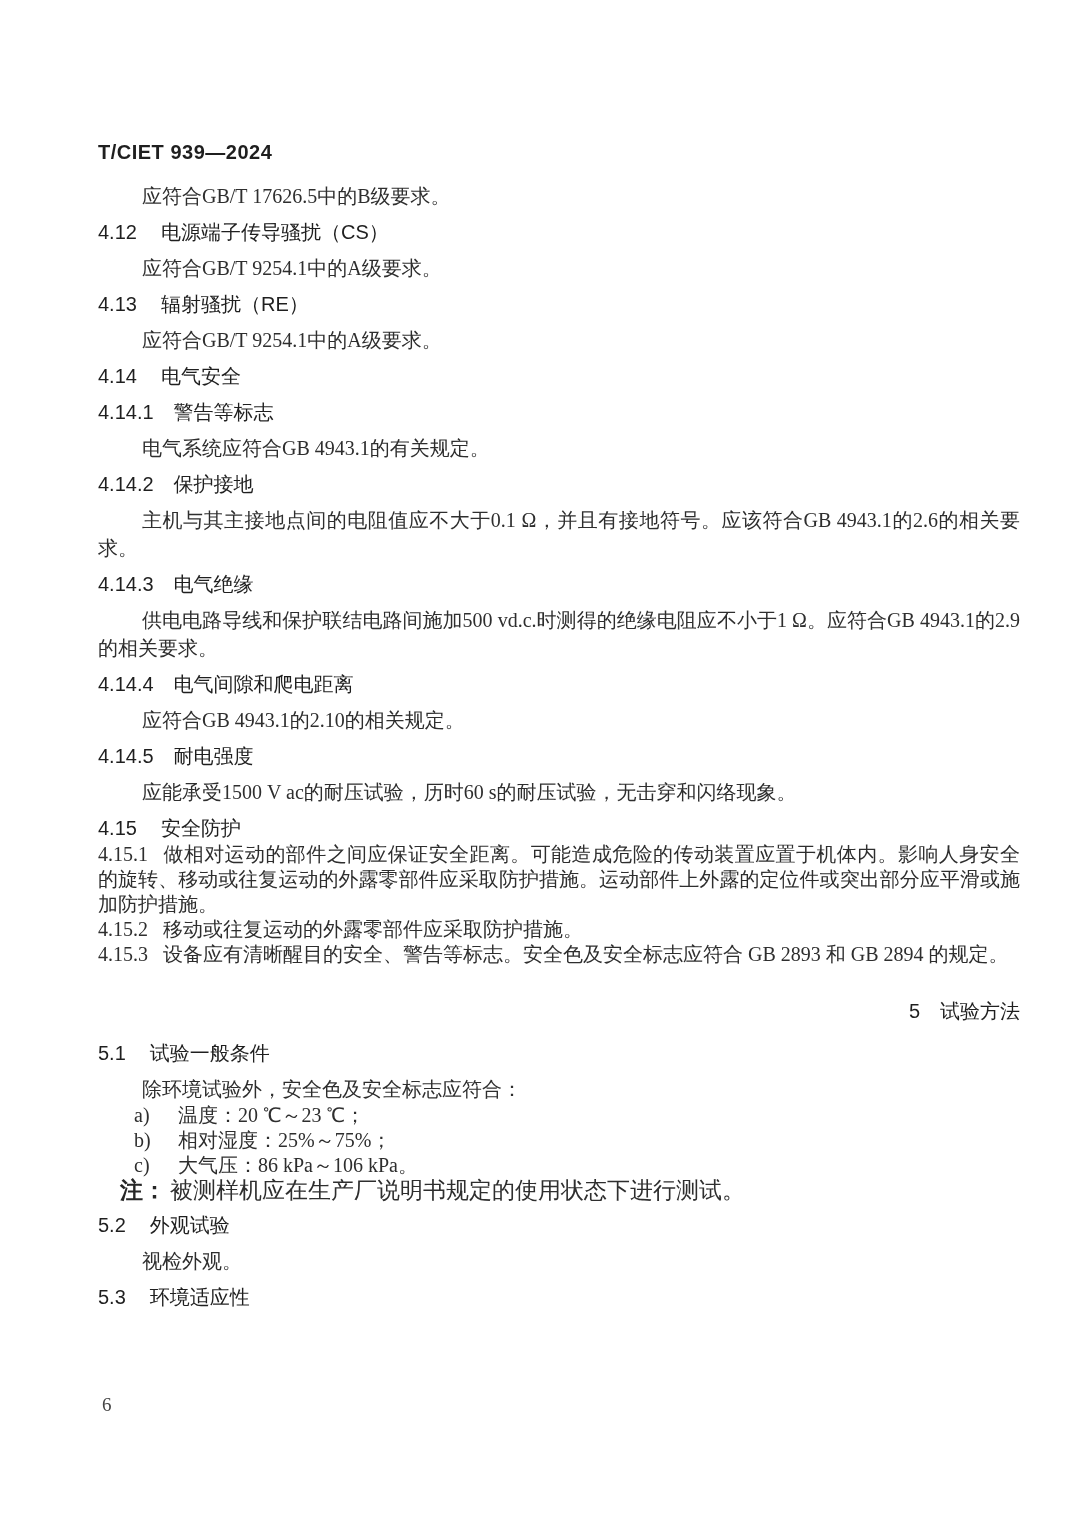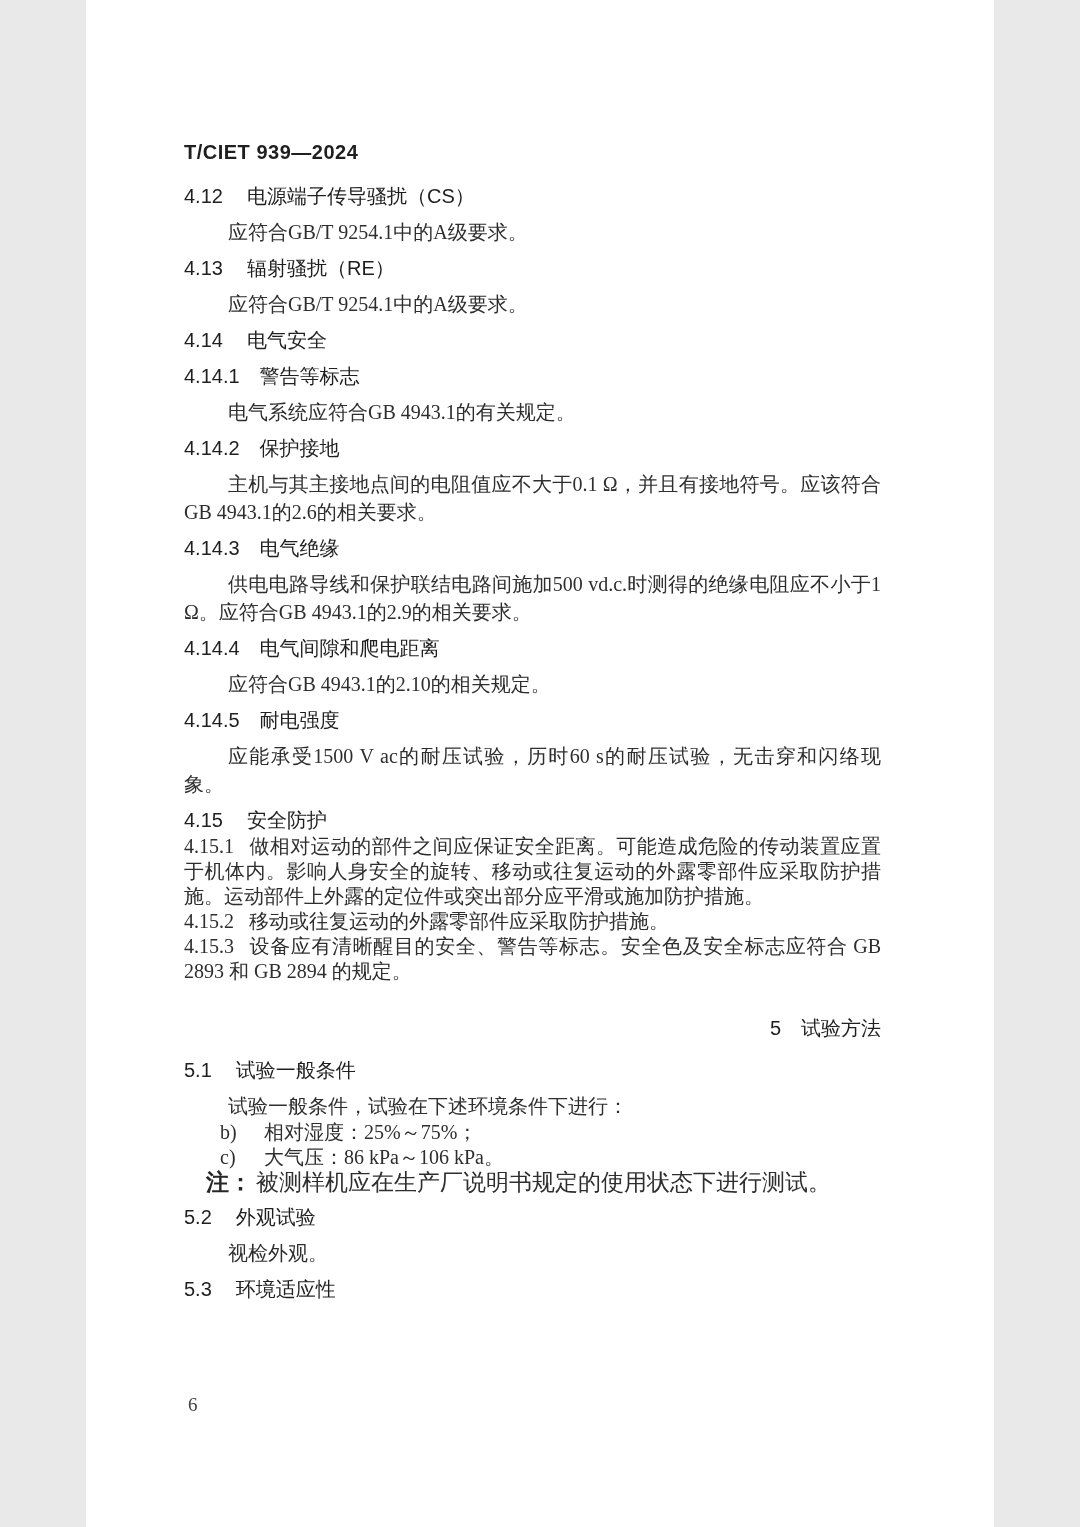--- a/index.html
+++ b/index.html
@@ -1,22 +1,22 @@
 <!DOCTYPE html>
 <html><head>
 <meta charset="utf-8">
 <style>
   html,body { margin:0; padding:0; background:#e9e9e9; }
   .page {
     position:relative;
-    width:908px; height:1527px;
+    width:1080px; height:1527px;
     margin:0 auto;
     background:#ffffff;
     box-sizing:border-box;
-    padding:140px 113px 0 98px;
+    padding:140px 60px 0 98px;
     font-family:"Liberation Serif", serif;
     color:#2e2e2e;
     overflow:hidden;
   }
   .doc-header {
     font-family:"Liberation Sans", sans-serif;
     font-weight:700; font-size:20px; line-height:24px;
     color:#1f1f1f; margin:0 0 18px 0; letter-spacing:0.5px;
   }
   .h1, .h2, .h3 {
@@ -49,20 +49,21 @@
     font-size:19px; color:#444;
   }
 </style>
 </head>
 <body>
 
 <div class="page">
 
   <div class="doc-header">T/CIET 939—2024</div>
 
+  <p class="para">应符合GB/T 17626.5中的B级要求。</p>
 
   <div class="h2"><span class="h-num">4.12</span><span>电源端子传导骚扰（CS）</span></div>
 
   <p class="para">应符合GB/T 9254.1中的A级要求。</p>
 
   <div class="h2"><span class="h-num">4.13</span><span>辐射骚扰（RE）</span></div>
 
   <p class="para">应符合GB/T 9254.1中的A级要求。</p>
 
   <div class="h2"><span class="h-num">4.14</span><span>电气安全</span></div>
@@ -92,22 +93,23 @@
   <p class="clause"><span class="clause-num">4.15.1</span><span>做相对运动的部件之间应保证安全距离。可能造成危险的传动装置应置于机体内。影响人身安全的旋转、移动或往复运动的外露零部件应采取防护措施。运动部件上外露的定位件或突出部分应平滑或施加防护措施。</span></p>
 
   <p class="clause"><span class="clause-num">4.15.2</span><span>移动或往复运动的外露零部件应采取防护措施。</span></p>
 
   <p class="clause"><span class="clause-num">4.15.3</span><span>设备应有清晰醒目的安全、警告等标志。安全色及安全标志应符合 GB  2893 和 GB  2894 的规定。</span></p>
 
   <div class="h1"><span class="h-num">5</span><span>试验方法</span></div>
 
   <div class="h2"><span class="h-num">5.1</span><span>试验一般条件</span></div>
 
-  <p class="para">试验一般条件，试验在下述环境条件下进行：</p>
+  <p class="para">除环境试验外，安全色及安全标志应符合：</p>
 
+  <div class="li"><span class="li-label">a)</span><span>温度：20 ℃～23 ℃；</span></div>
 
   <div class="li"><span class="li-label">b)</span><span>相对湿度：25%～75%；</span></div>
 
   <div class="li"><span class="li-label">c)</span><span>大气压：86 kPa～106 kPa。</span></div>
 
   <div class="note"><span class="note-label">注：</span><span>被测样机应在生产厂说明书规定的使用状态下进行测试。</span></div>
 
   <div class="h2"><span class="h-num">5.2</span><span>外观试验</span></div>
 
   <p class="para">视检外观。</p>

